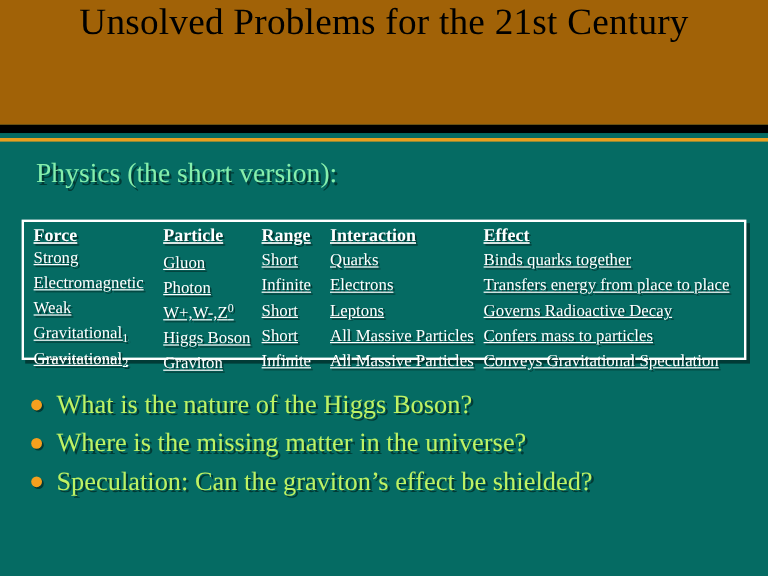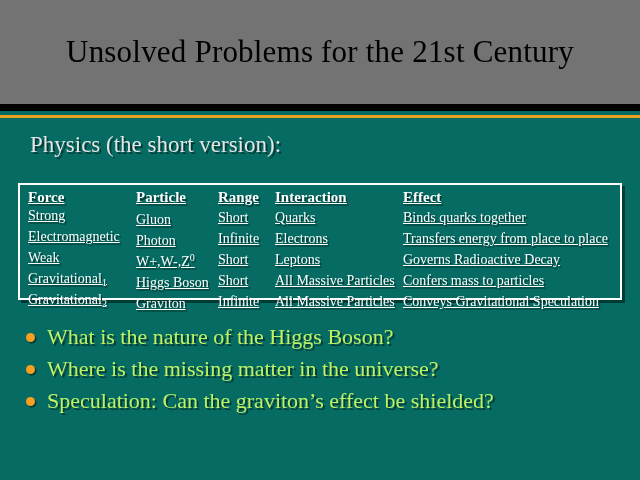--- a/index.html
+++ b/index.html
@@ -15,23 +15,22 @@
     position: relative;
   }
 
   
   .title-banner {
     position: absolute;
     left: 0;
     top: 0;
     width: 640px;
     height: 104px;
-    background: #737373;
+    background: #a16207;
     display: flex;
-    align-items: center;
     justify-content: center;
   }
   .title-text {
     color: #000000;
     font-size: 31px;
     font-family: "Liberation Serif", "DejaVu Serif", serif;
     font-weight: normal;
     letter-spacing: 0.2px;
     white-space: nowrap;
   }
@@ -59,21 +58,21 @@
     width: 640px;
     height: 3px;
     background: #e8a020;
   }
 
   
   .subtitle {
     position: absolute;
     left: 30px;
     top: 132px;
-    color: #e5e5e5;
+    color: #86efac;
     font-size: 23px;
     text-shadow: 2px 2px 0 #023a35;
     white-space: nowrap;
   }
 
   
   .table-box {
     position: absolute;
     left: 18px;
     top: 183px;

